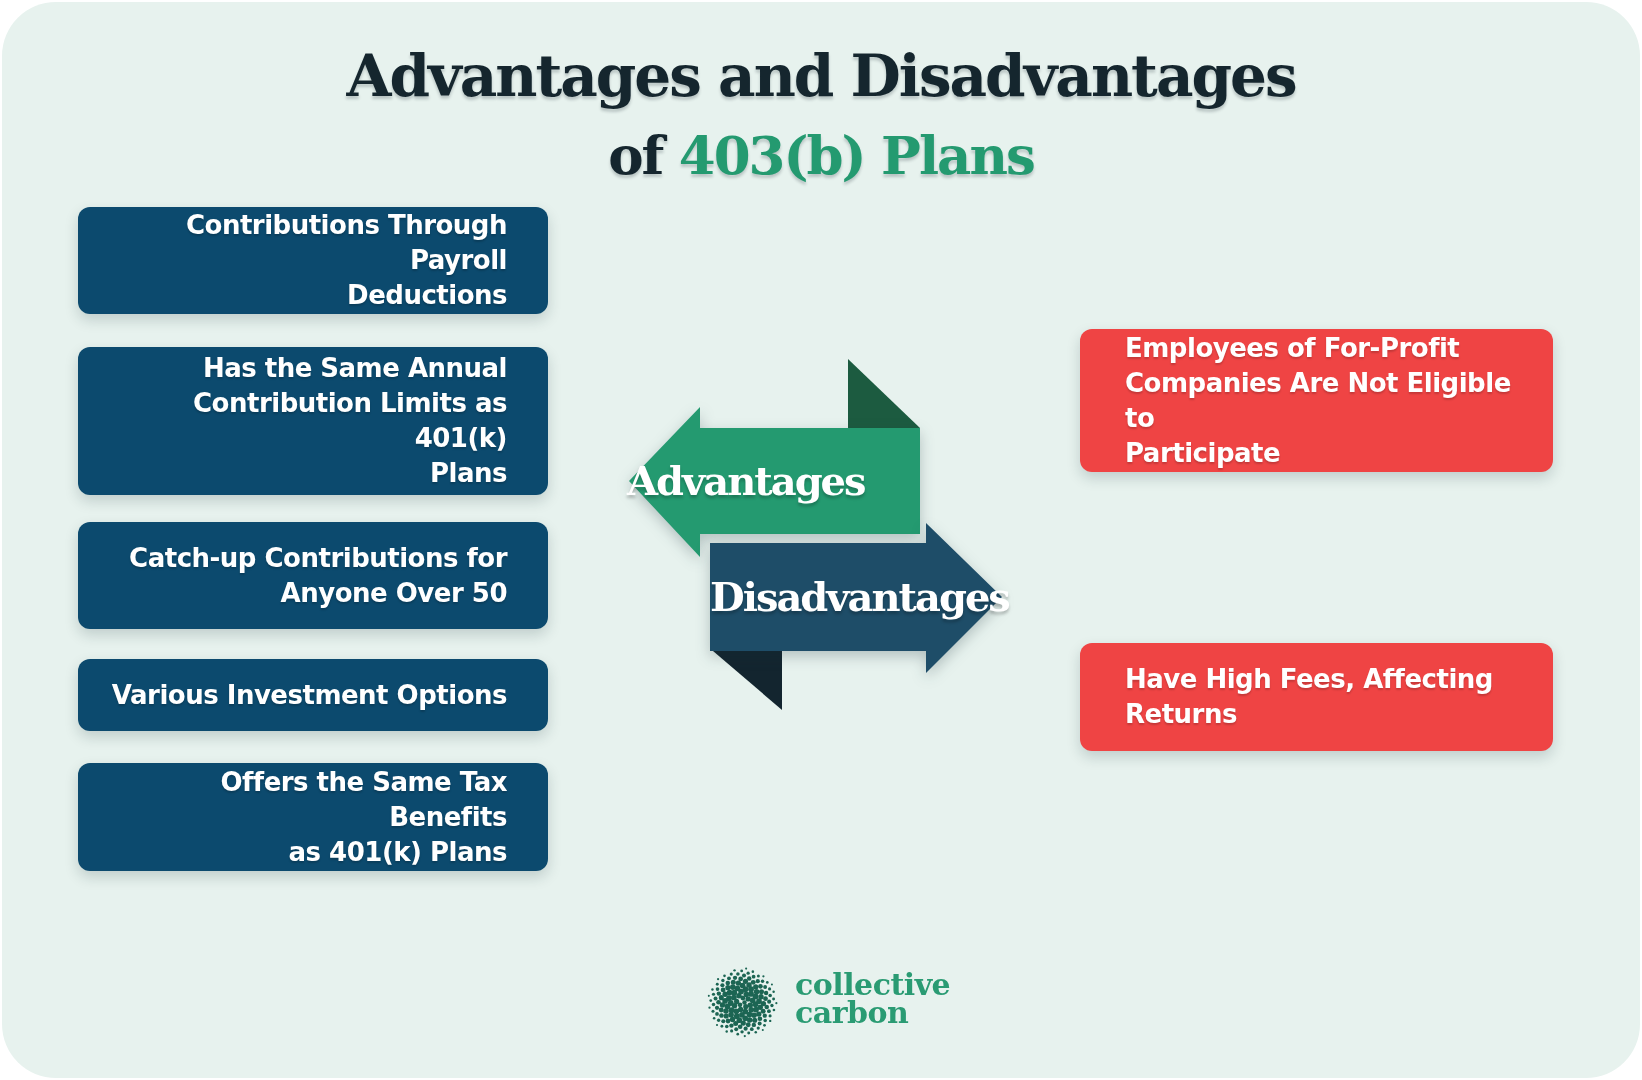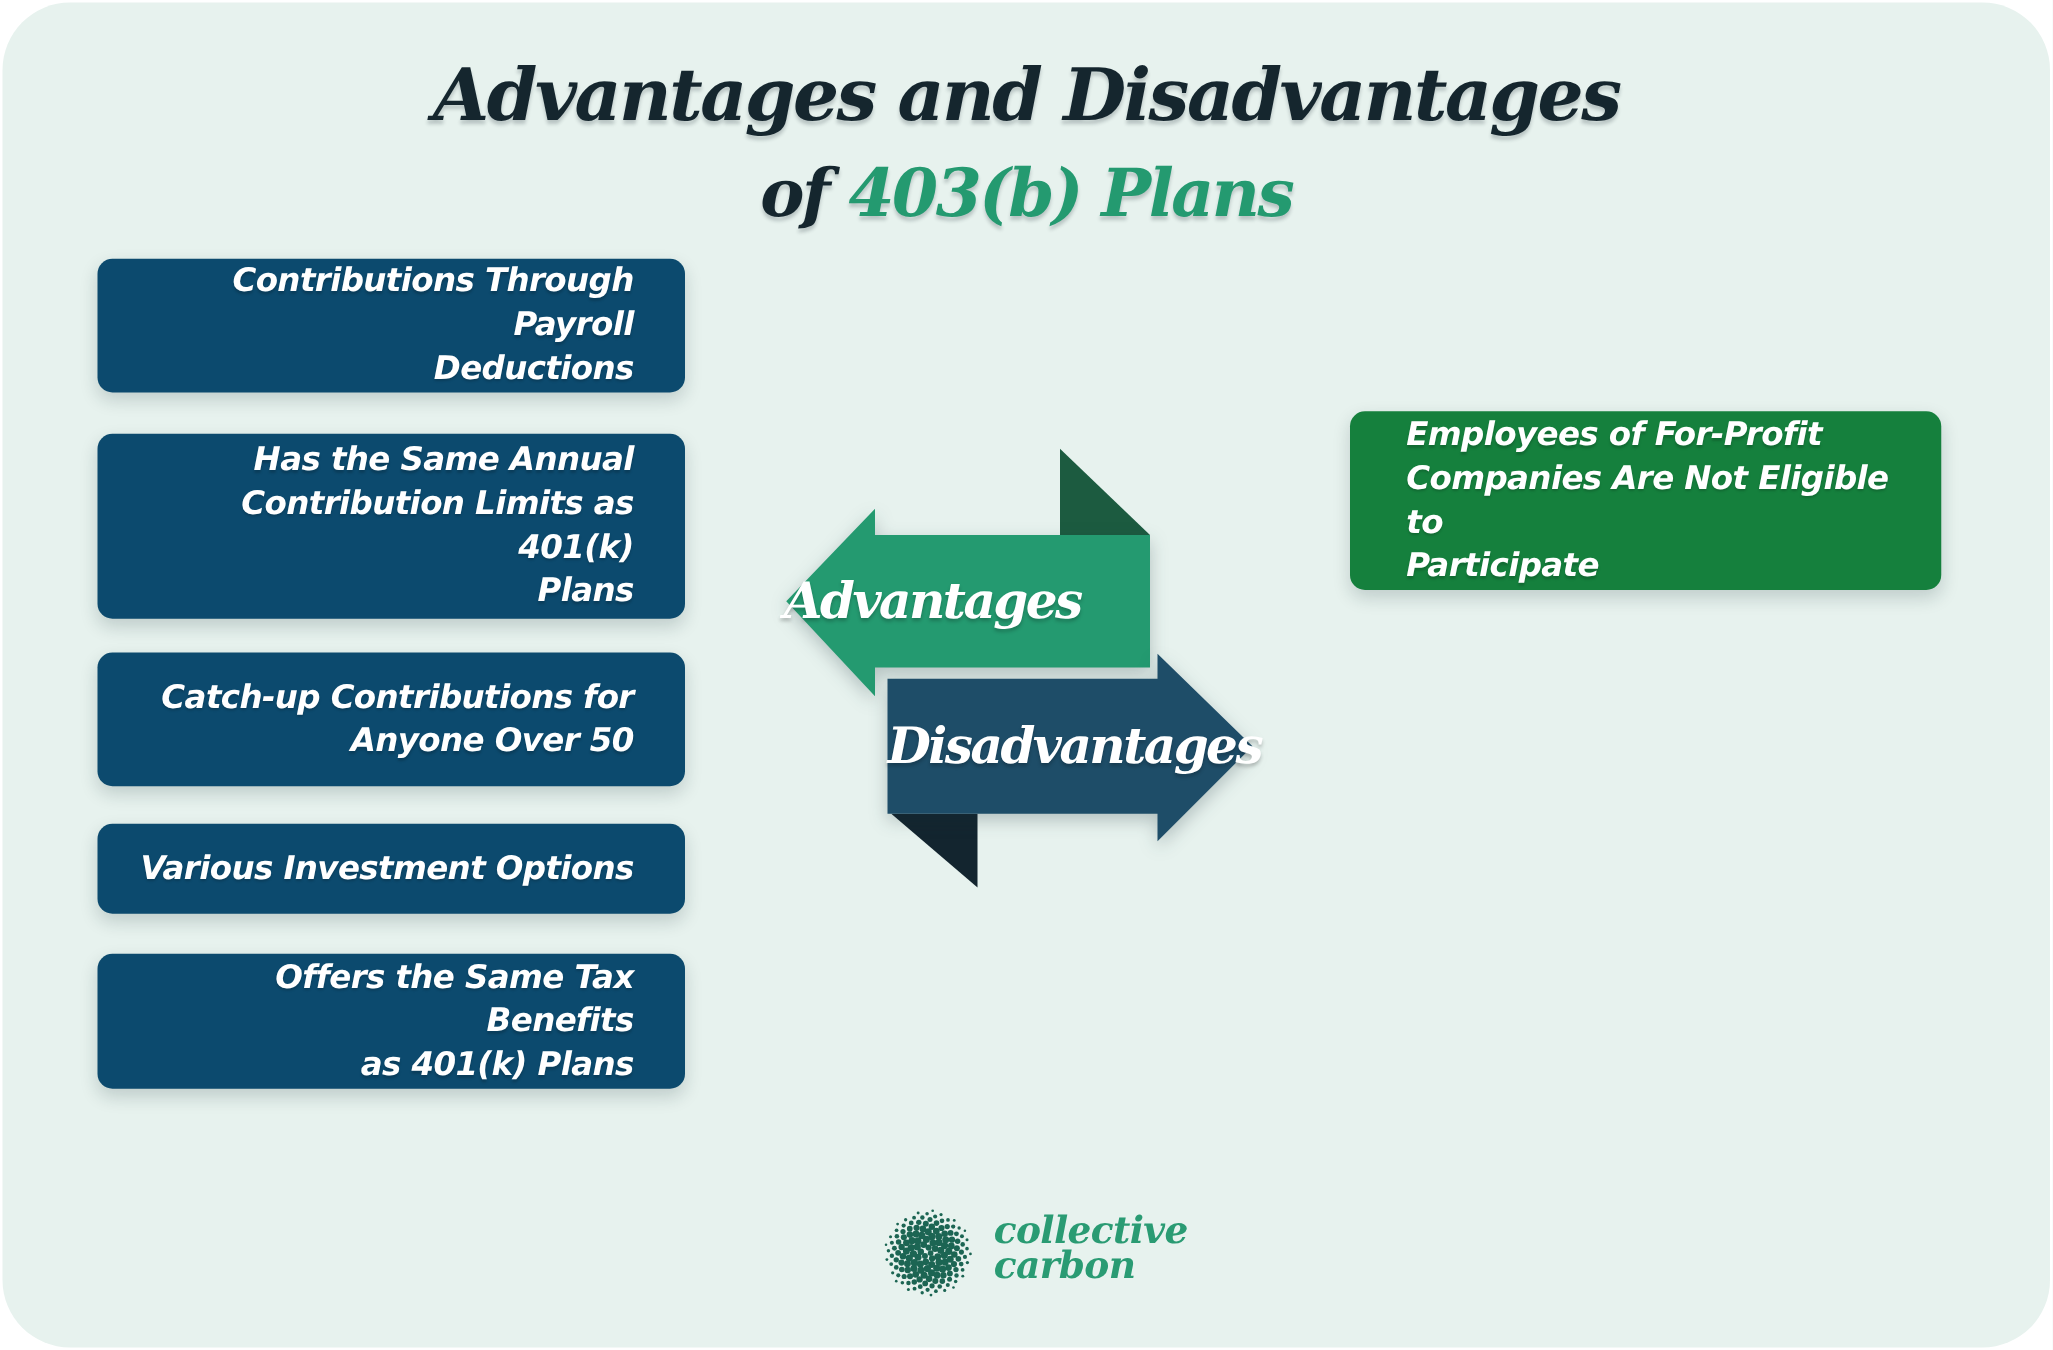--- a/index.html
+++ b/index.html
@@ -1,18 +1,18 @@
 <!DOCTYPE html>
 <html><head>
 <meta charset="utf-8">
 <style>
   * { margin: 0; padding: 0; box-sizing: border-box; }
   html, body { width: 1642px; height: 1080px; background: #ffffff; overflow: hidden;
     font-family: "DejaVu Sans", sans-serif; }
-  .stage { position: absolute; left: 0; top: 0; width: 1642px; height: 804px; font-style: italic; }
+  .stage { position: absolute; left: 0; top: 0; width: 1642px; height: 804px; }
   .canvas { position: absolute; left: 2px; top: 2px; width: 1638px; height: 1076px;
     background: #E7F2EE; border-radius: 54px; }
 
   
   .title-line1 { position: absolute; left: 0; top: 42px; width: 1642px; text-align: center;
     font-family: "DejaVu Serif", serif; font-weight: bold; font-size: 58px; letter-spacing: -2px;
     color: #15262E; text-shadow: 0 3px 3px rgba(21,38,46,0.22); }
   .title-line2 { position: absolute; left: 0; top: 124px; width: 1642px; text-align: center;
     font-family: "DejaVu Serif", serif; font-weight: bold; font-size: 53px; letter-spacing: -2px;
     color: #15262E; text-shadow: 0 3px 3px rgba(21,38,46,0.22); }
@@ -25,21 +25,21 @@
   .card .txt { white-space: pre-line; width: 100%; }
 
   .adv-card { left: 78px; width: 470px; background: #0c4a6e; justify-content: flex-end; }
   .adv-card .txt { text-align: right; padding: 6px 41px 6px 28px; }
   .adv1 { top: 207px; height: 107px; }
   .adv2 { top: 347px; height: 148px; }
   .adv3 { top: 522px; height: 107px; }
   .adv4 { top: 659px; height: 72px; }
   .adv5 { top: 763px; height: 108px; }
 
-  .dis-card { left: 1080px; width: 473px; background: #15803d; justify-content: flex-start; }
+  .dis-card { left: 1080px; width: 473px; background: #ef4444; justify-content: flex-start; }
   .dis-card .txt { text-align: left; padding: 6px 24px 6px 45px; }
   .dis1 { top: 329px; height: 143px; }
   .dis2 { top: 504px; height: 108px; }
   .dis3 { top: 643px; height: 108px; }
 
   
   .arrows-svg { position: absolute; left: 600px; top: 340px; width: 420px; height: 390px; }
   .arrow-shadow { filter: drop-shadow(0 5px 7px rgba(19,43,51,0.25)); }
   .arrow-label { position: absolute; text-align: left; color: #ffffff;
     font-family: "DejaVu Serif", serif; font-weight: bold; font-size: 40px; letter-spacing: -2px;
@@ -81,20 +81,24 @@
   </div>
   <div class="card adv-card adv5">
     <div class="txt">Offers the Same Tax Benefits
 as 401(k) Plans</div>
   </div>
 
   <div class="card dis-card dis1">
     <div class="txt">Employees of For-Profit
 Companies Are Not Eligible to
 Participate</div>
+  </div>
+  <div class="card dis-card dis3">
+    <div class="txt">Have High Fees, Affecting
+Returns</div>
   </div>
 
   <svg class="arrows-svg" viewBox="600 340 420 390">
     <polygon points="848,359 848,428 920,428" fill="#1C5B40"></polygon>
     <polygon points="713,651 782,651 782,710" fill="#13252F"></polygon>
     <polygon class="arrow-shadow" points="629,481 700,407 700,428 920,428 920,534 700,534 700,557" fill="#249A70"></polygon>
     <polygon class="arrow-shadow" points="710,543 926,543 926,523 1002,597 926,673 926,651 710,651" fill="#1E4D68"></polygon>
   </svg>
   <div class="arrow-label label-adv">Advantages</div>
   <div class="arrow-label label-dis">Disadvantages</div>

